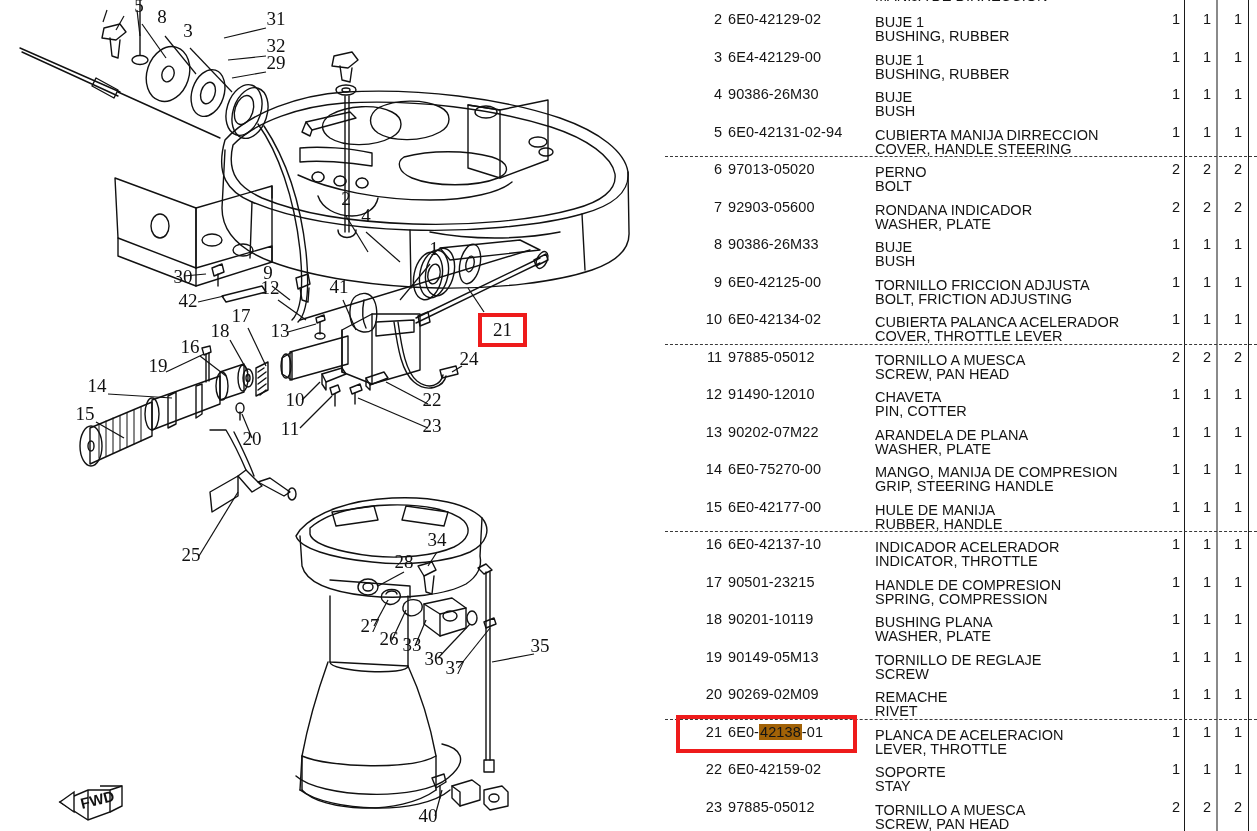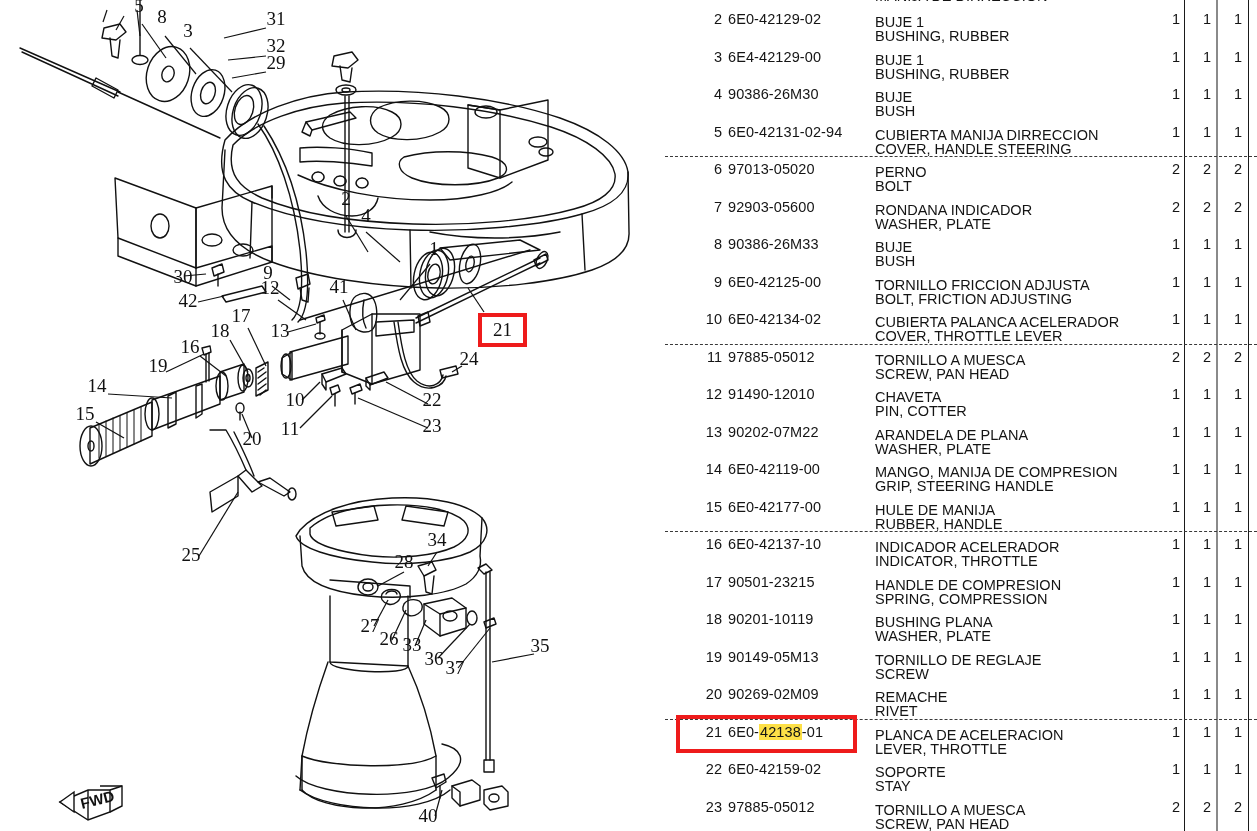--- a/index.html
+++ b/index.html
@@ -115,21 +115,21 @@
 
   
   #row21-redbox {
     position: absolute;
     left: 16px; top: 692px;
     width: 181px; height: 38px;
     border: 4px solid #ee1b1b;
     pointer-events: none;
   }
   .hl-yellow {
-    background: #fde047;
+    background: #a16207;
     padding: 0 1px;
   }
   .pn-seg { }
 </style>
 </head>
 <body>
 
 <div id="page">
 
   <div id="diagram-pane">
@@ -580,21 +580,21 @@
           <div class="cell c-num">13</div>
           <div class="cell c-pn"><span class="pn-seg">90202-</span><span>07M22</span><span class="pn-seg"></span></div>
           <div class="cell c-en">WASHER, PLATE</div>
           <div class="cell c-es">ARANDELA  DE PLANA</div>
           <div class="q q1">1</div>
           <div class="q q2">1</div>
           <div class="q q3">1</div>
         </div>
         <div class="part-row" style="position: absolute; top: 460px;">
           <div class="cell c-num">14</div>
-          <div class="cell c-pn"><span class="pn-seg">6E0-</span><span>42119</span><span class="pn-seg">-00</span></div>
+          <div class="cell c-pn"><span class="pn-seg">6E0-</span><span>75270</span><span class="pn-seg">-00</span></div>
           <div class="cell c-en">GRIP, STEERING HANDLE</div>
           <div class="cell c-es">MANGO, MANIJA DE COMPRESION</div>
           <div class="q q1">1</div>
           <div class="q q2">1</div>
           <div class="q q3">1</div>
         </div>
         <div class="part-row" style="position: absolute; top: 497.5px;">
           <div class="cell c-num">15</div>
           <div class="cell c-pn"><span class="pn-seg">6E0-</span><span>42177</span><span class="pn-seg">-00</span></div>
           <div class="cell c-en">RUBBER, HANDLE</div>

